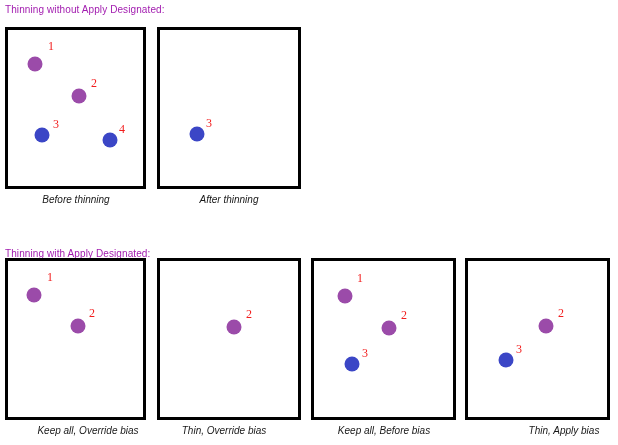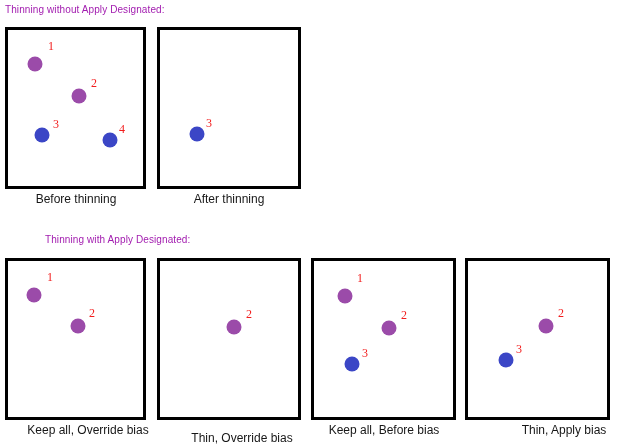--- a/index.html
+++ b/index.html
@@ -17,21 +17,21 @@
   }
   .section-heading {
     position: absolute;
     font-size: 10px;
     font-weight: 400;
     color: #a21caf;
     letter-spacing: 0.1px;
     white-space: nowrap;
   }
   #heading-top  { left: 5px;  top: 4px; }
-  #heading-bottom { left: 5px; top: 234px; margin-left: 40px; }
+  #heading-bottom { left: 5px; top: 248px; }
 
   .panel {
     position: absolute;
     box-sizing: border-box;
     border: 3px solid #000000;
     background: #ffffff;
   }
   .panel-canvas {
     position: absolute;
     left: 0; top: 0; right: 0; bottom: 0;
@@ -50,26 +50,27 @@
     position: absolute;
     font-size: 12px;
     line-height: 12px;
     color: #F21C1C;
     font-family: "Liberation Serif", serif;
     transform: translate(-50%, -50%);
     white-space: nowrap;
   }
   .caption {
     position: absolute;
-    font-size: 12px;
+    font-size: 10px;
     line-height: 15px;
     color: #171717;
     white-space: nowrap;
     text-align: center;
     transform: translateX(-50%);
+    font-style: italic;
   }
 </style>
 </head>
 <body>
 
 <div id="heading-top" class="section-heading">Thinning without Apply Designated:</div>
 
 <div class="panel" id="panel-before-thinning" style="left:5px; top:27px; width:141px; height:162px;">
   <div class="panel-canvas"></div>
 </div>
@@ -122,15 +123,15 @@
 <div class="dot-label" style="left:404px; top:315px;">2</div>
 <div class="dot blue" style="left:352px; top:364px;"></div>
 <div class="dot-label" style="left:365px; top:353px;">3</div>
 
 <div class="dot purple" style="left:546px; top:326px;"></div>
 <div class="dot-label" style="left:561px; top:313px;">2</div>
 <div class="dot blue" style="left:506px; top:360px;"></div>
 <div class="dot-label" style="left:519px; top:349px;">3</div>
 
 <div class="caption" style="left:88px;  top:423px;">Keep all, Override bias</div>
-<div class="caption" style="left:242px; top:423px;margin-top:8px;">Thin, Override bias</div>
+<div class="caption" style="left:224px; top:423px;">Thin, Override bias</div>
 <div class="caption" style="left:384px; top:423px;">Keep all, Before bias</div>
 <div class="caption" style="left:556px; top:423px;margin-left:8px;">Thin, Apply bias</div>
 
 </body></html>

